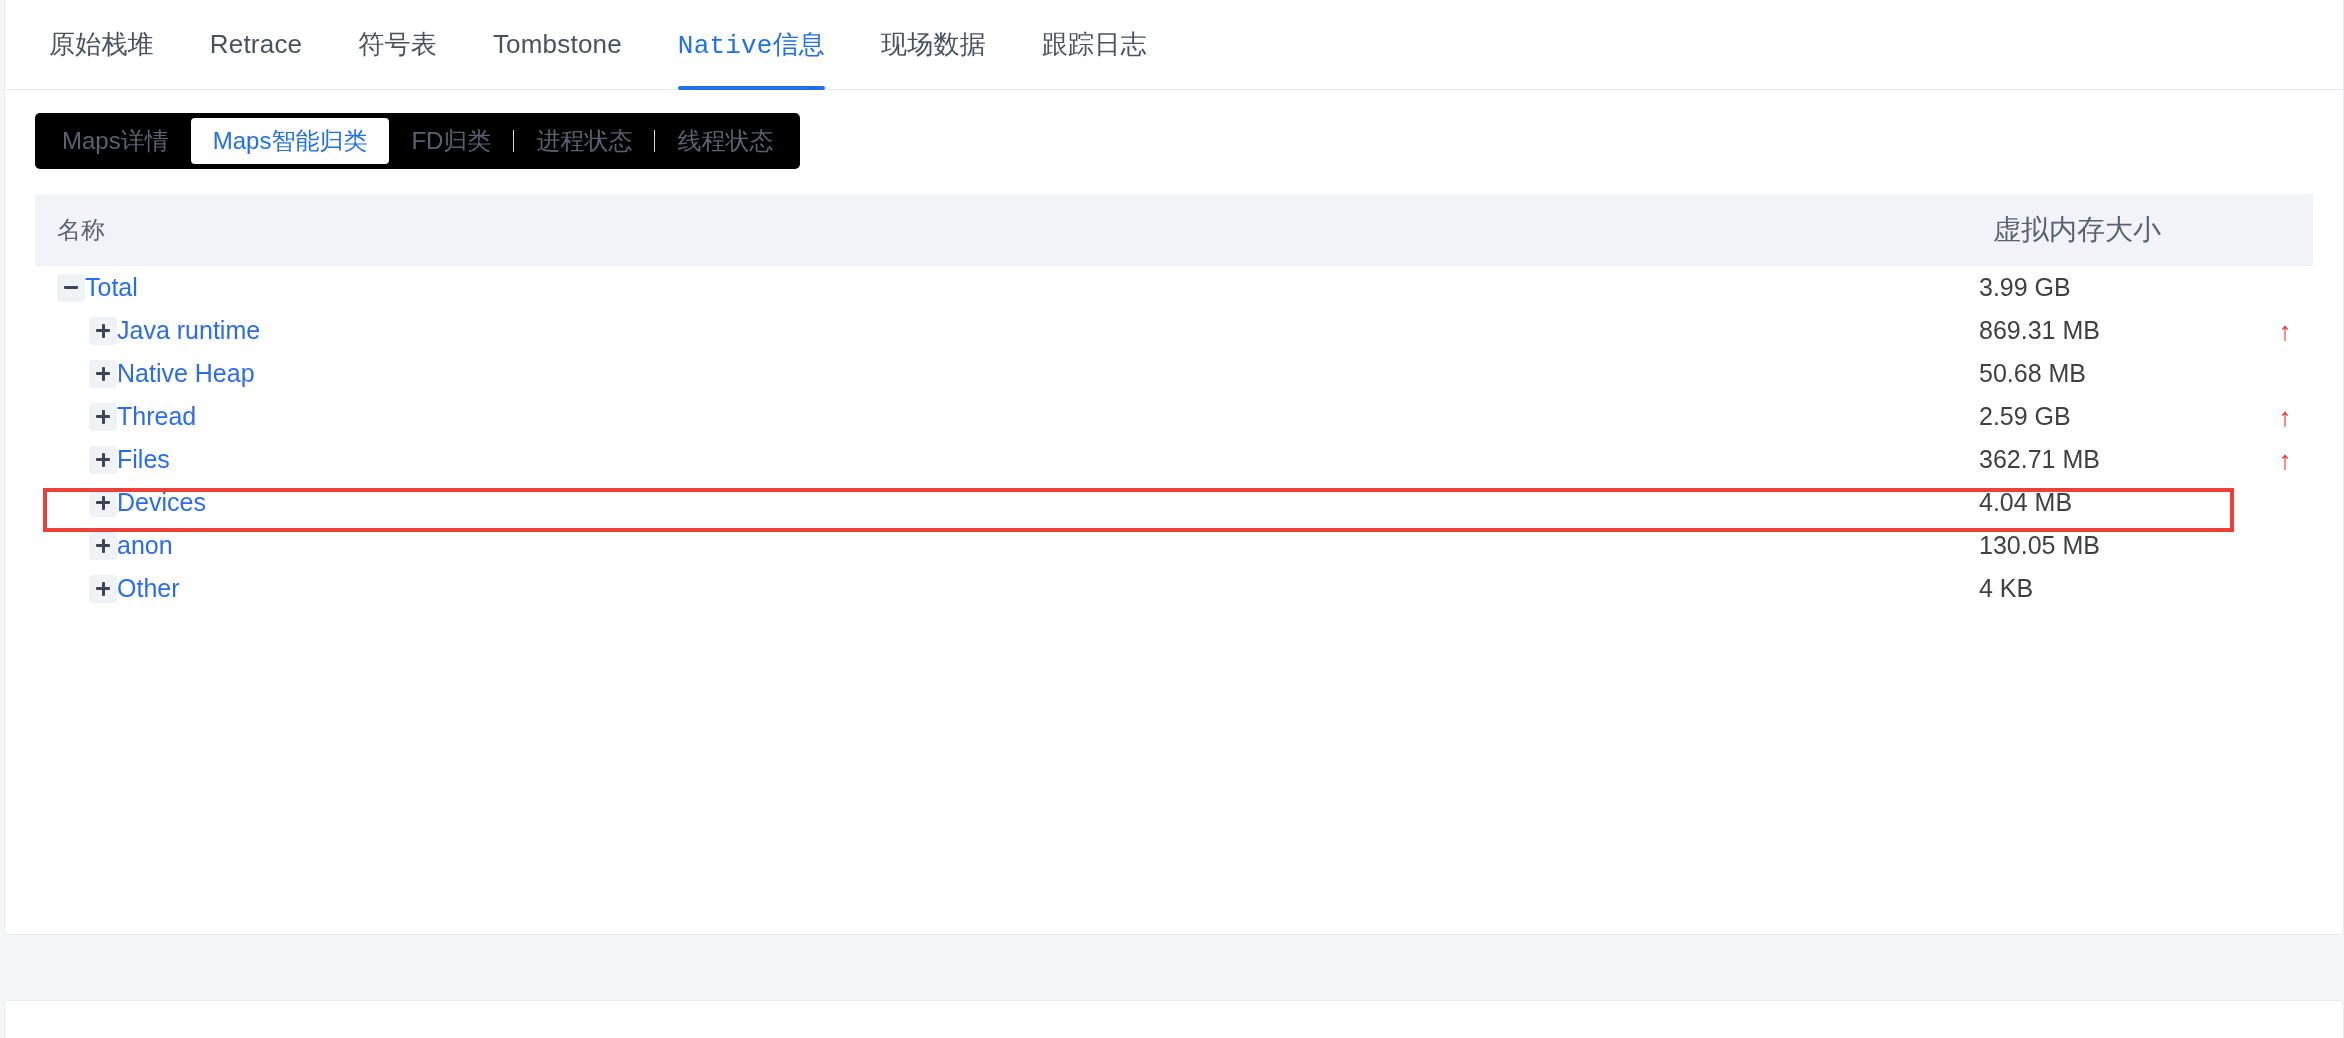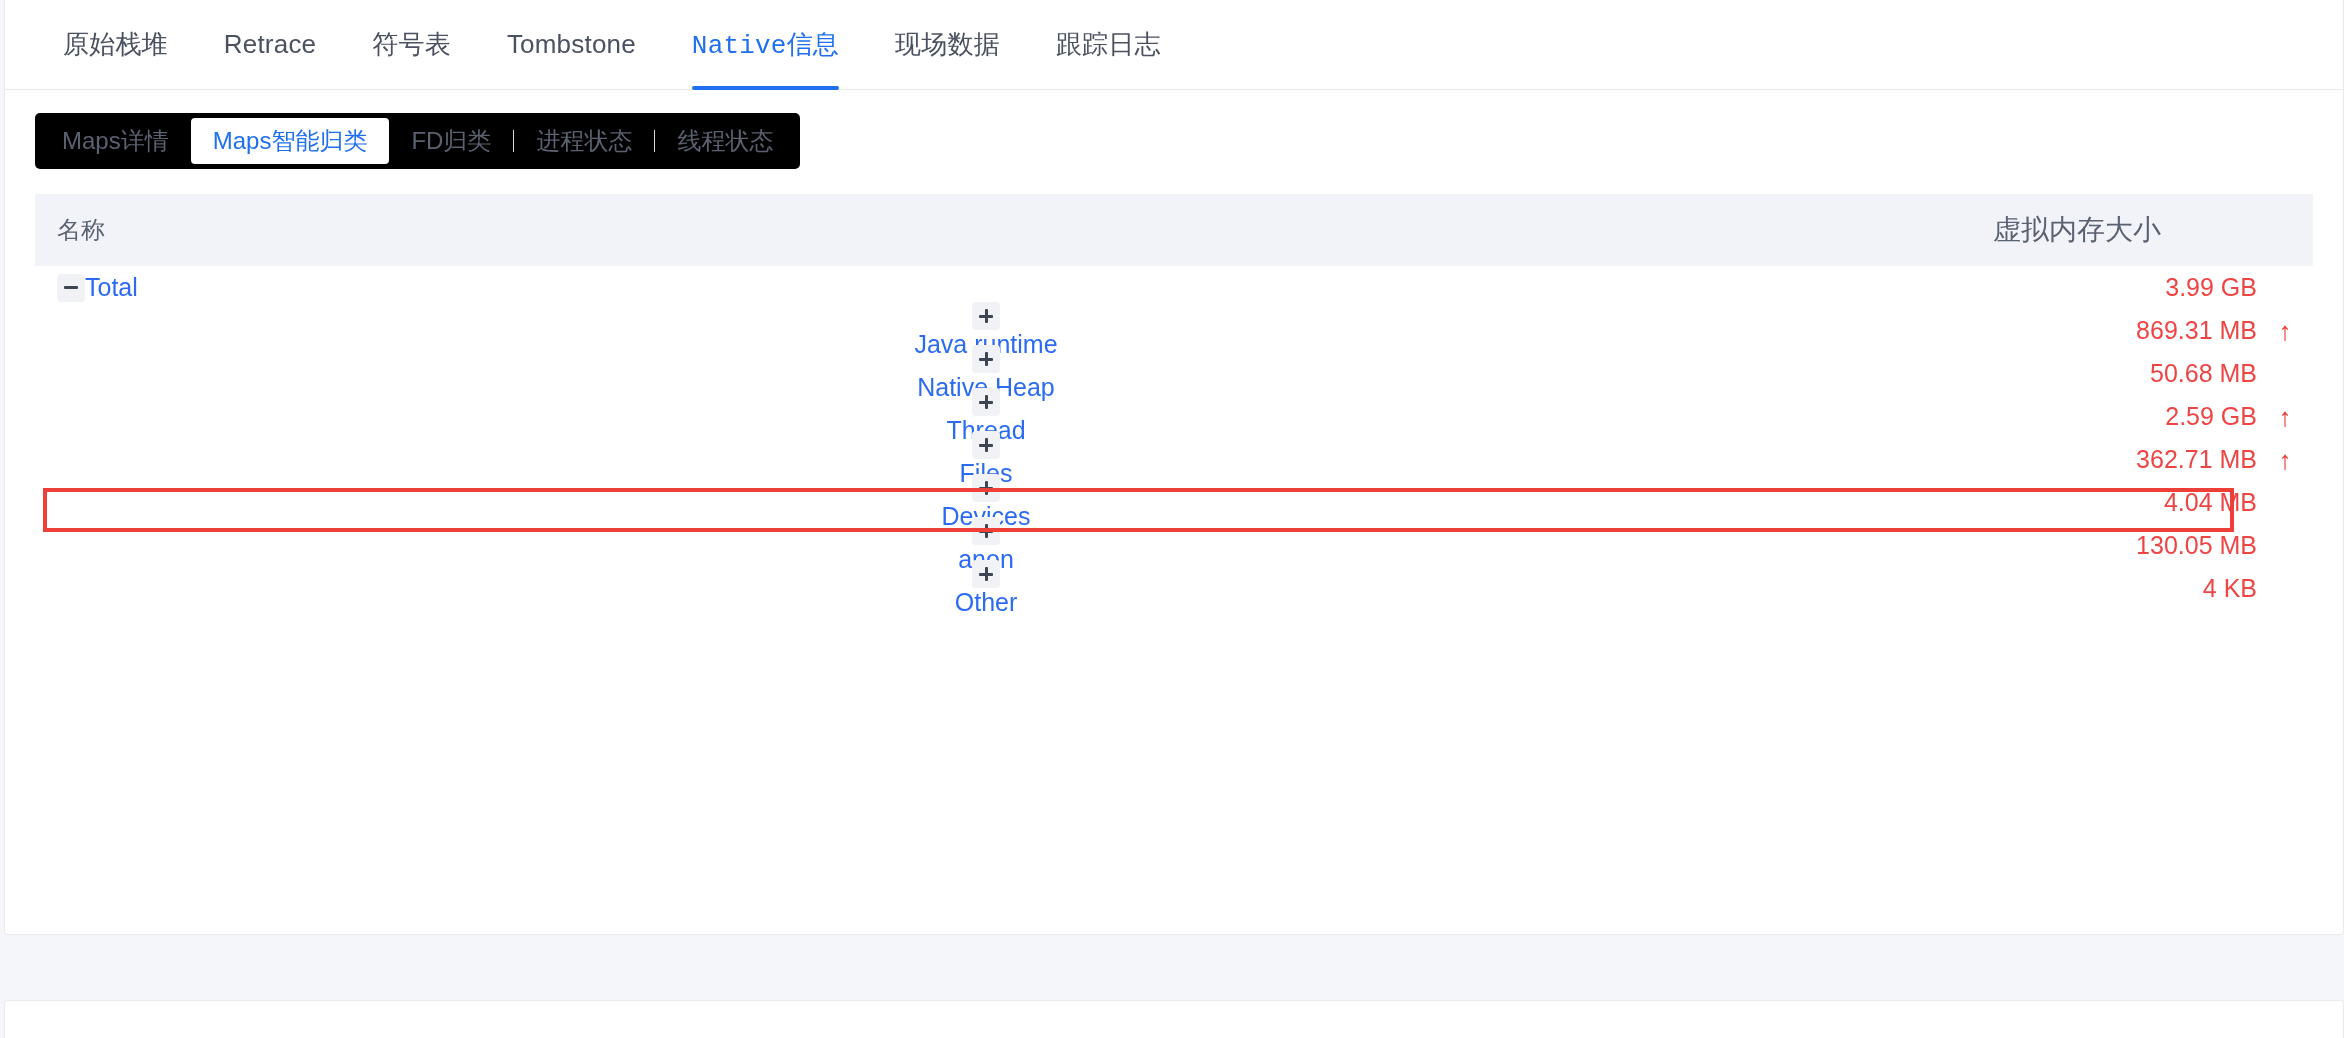--- a/index.html
+++ b/index.html
@@ -44,21 +44,21 @@
     letter-spacing: .2px;
     padding: 0 0 0 0;
     margin-right: 56px;
     position: relative;
     height: 90px;
     display: flex;
     align-items: center;
     cursor: pointer;
     white-space: nowrap;
   }
-  .tab:first-child { margin-left: 28px; }
+  .tab:first-child { margin-left: 14px; }
   .tab.active { color: #1f6fee; font-family: Liberation Mono, monospace; }
   .tab.active::after {
     content: "";
     position: absolute;
     left: 0; right: 0; bottom: 0;
     height: 4px;
     background: #1f6fee;
     border-radius: 2px;
   }
 
@@ -139,35 +139,35 @@
   }
   .row .cell-size {
     width: 430px;
     display: flex;
     align-items: center;
     justify-content: flex-end;
     padding-right: 0;
   }
   .val {
     font-size: 25px;
-    color: #ef4444;
-    text-align: right;
+    color: #404040;
+    text-align: left;
     width: 278px;
   }
   .arrow {
     width: 56px;
     text-align: center;
     color: #f0382f;
     font-size: 26px;
     line-height: 1;
   }
   .arrow.empty { color: transparent; }
 
   .indent0 { padding-left: 22px; }
-  .indent1 { padding-left: 54px; flex-direction: column; }
+  .indent1 { padding-left: 54px; }
 
   .toggle {
     width: 28px; height: 28px;
     border-radius: 4px;
     background: #f1f2f6;
     display: inline-flex;
     align-items: center;
     justify-content: center;
     flex: 0 0 28px;
     cursor: pointer;

